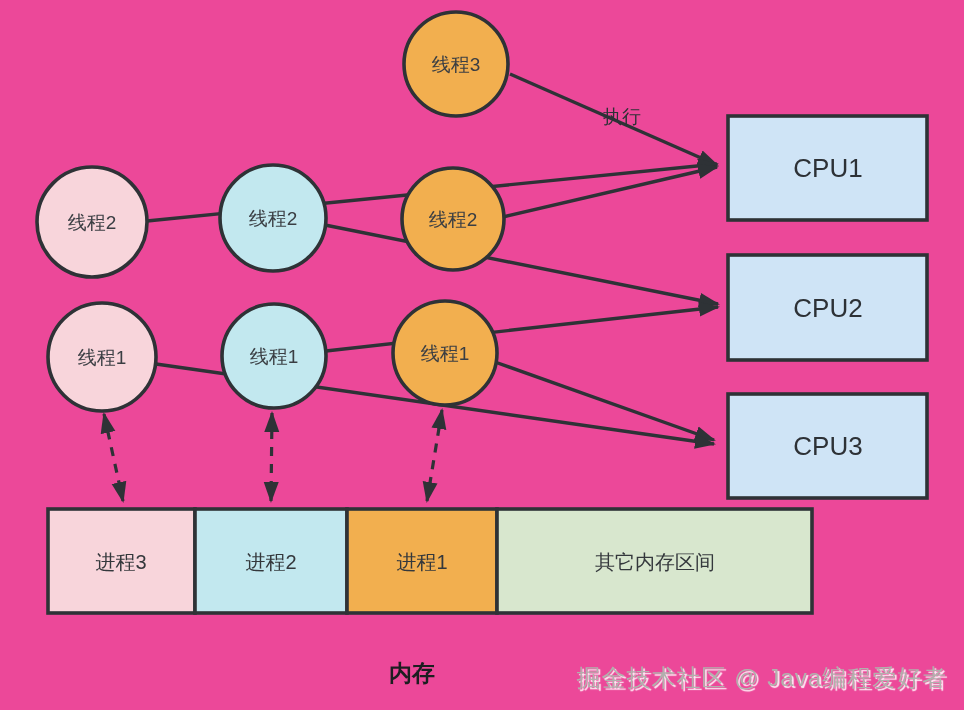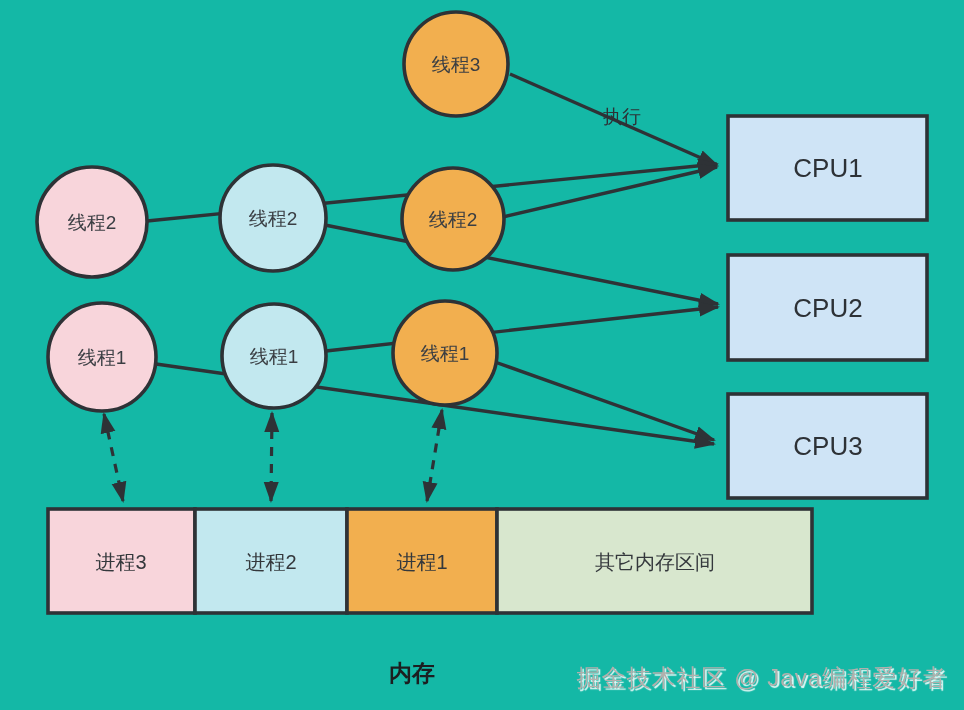--- a/index.html
+++ b/index.html
@@ -1,19 +1,19 @@
 <!DOCTYPE html>
 <html><head>
 <meta charset="utf-8">
 <style>
   html,body { margin:0; padding:0; background:#ffffff; }
   .stage {
     position:relative;
     width:964px; height:710px;
-    background:#14b8a6;
+    background:#ec4899;
     font-family:"Liberation Sans","DejaVu Sans",sans-serif;
     overflow:hidden;
   }
   svg { display:block; }
   text {
     stroke:none;
     font-family:"Liberation Sans","DejaVu Sans",sans-serif;
   }
   .node-label  { font-size:19px; fill:#3a3e43; }
   .cpu-label   { font-size:26px; fill:#2d3136; }

